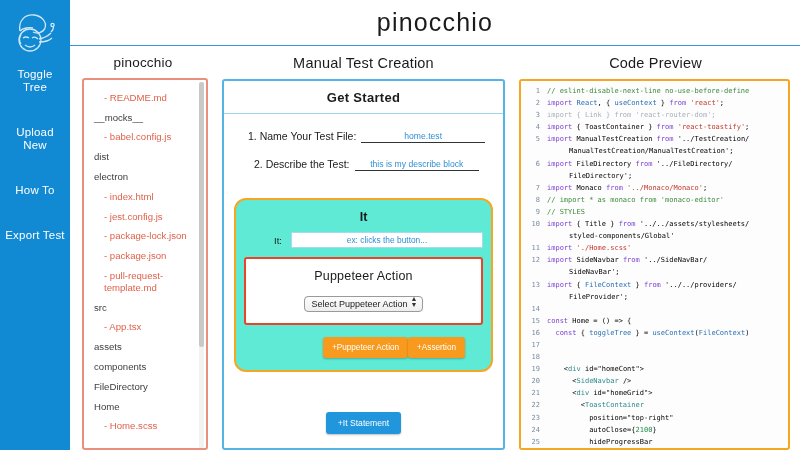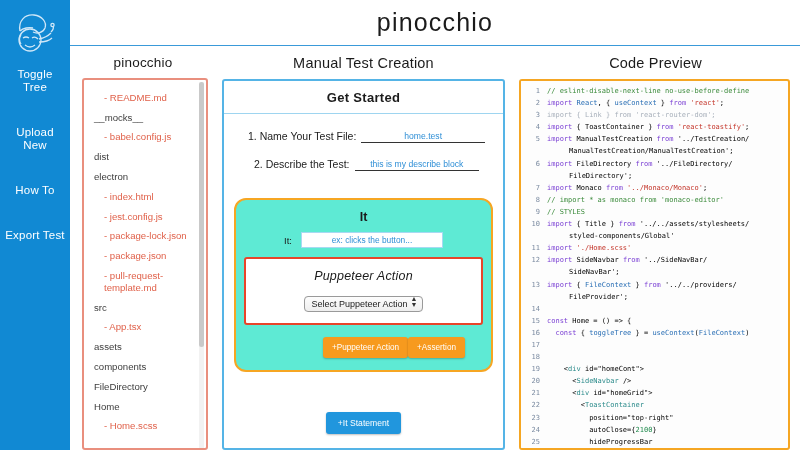--- a/index.html
+++ b/index.html
@@ -77,31 +77,31 @@
   }
   .form-row.row1 { padding: 0 4px 0 10px; }
   .form-row.row2 { padding: 0 10px 0 16px; }
 
   
   .it-block {
     margin: 12px 10px 0; border: 2px solid #f6a623; border-radius: 12px;
     padding: 8px 8px 12px; background: #5eead4;
   }
   .it-title { text-align: center; font-size: 12.5px; font-weight: 700; color: #1b1b1b; padding: 2px 0 8px; }
-  .it-row { display: flex; align-items: center; justify-content: center; gap: 9px; padding-bottom: 9px; }
+  .it-row { display: flex; align-items: center; justify-content: flex-end; gap: 9px; padding-bottom: 9px; }
   .it-row .it-lbl { font-size: 9.5px; color: #1b1b1b; }
   .it-input {
-    width: 142px; border: 1px solid #a7d9f2; background: #fff;
+    width: 192px; border: 1px solid #a7d9f2; background: #fff;
     font-size: 8.4px; color: #2f8fd6; text-align: center; font-family: inherit;
     padding: 2px 0; outline: none;
   }
   .it-input::placeholder { color: #2f8fd6; }
 
   .pa-block { border: 2px solid #e8442a; border-radius: 3px; padding: 10px 6px 12px; background:#fff; }
-  .pa-title { text-align: center; font-size: 12.5px; color: #1b1b1b; padding-bottom: 10px; letter-spacing: .2px; font-style: italic; }
+  .pa-title { text-align: center; font-size: 12.5px; color: #1b1b1b; padding-bottom: 10px; letter-spacing: .2px; }
   .pa-select-wrap { display: flex; justify-content: center; }
   .pa-select {
     font-family: inherit; font-size: 9px; color: #222; padding: 2px 14px 2px 6px;
     border: 1px solid #9a9a9a; border-radius: 4px;
     background: linear-gradient(#fdfdfd,#eeeeee); appearance: none; cursor: pointer;
     position: relative;
   }
   .select-shell { position: relative; display: inline-block; }
   .select-arrows {
     position: absolute; right: 5px; top: 50%; transform: translateY(-50%);

